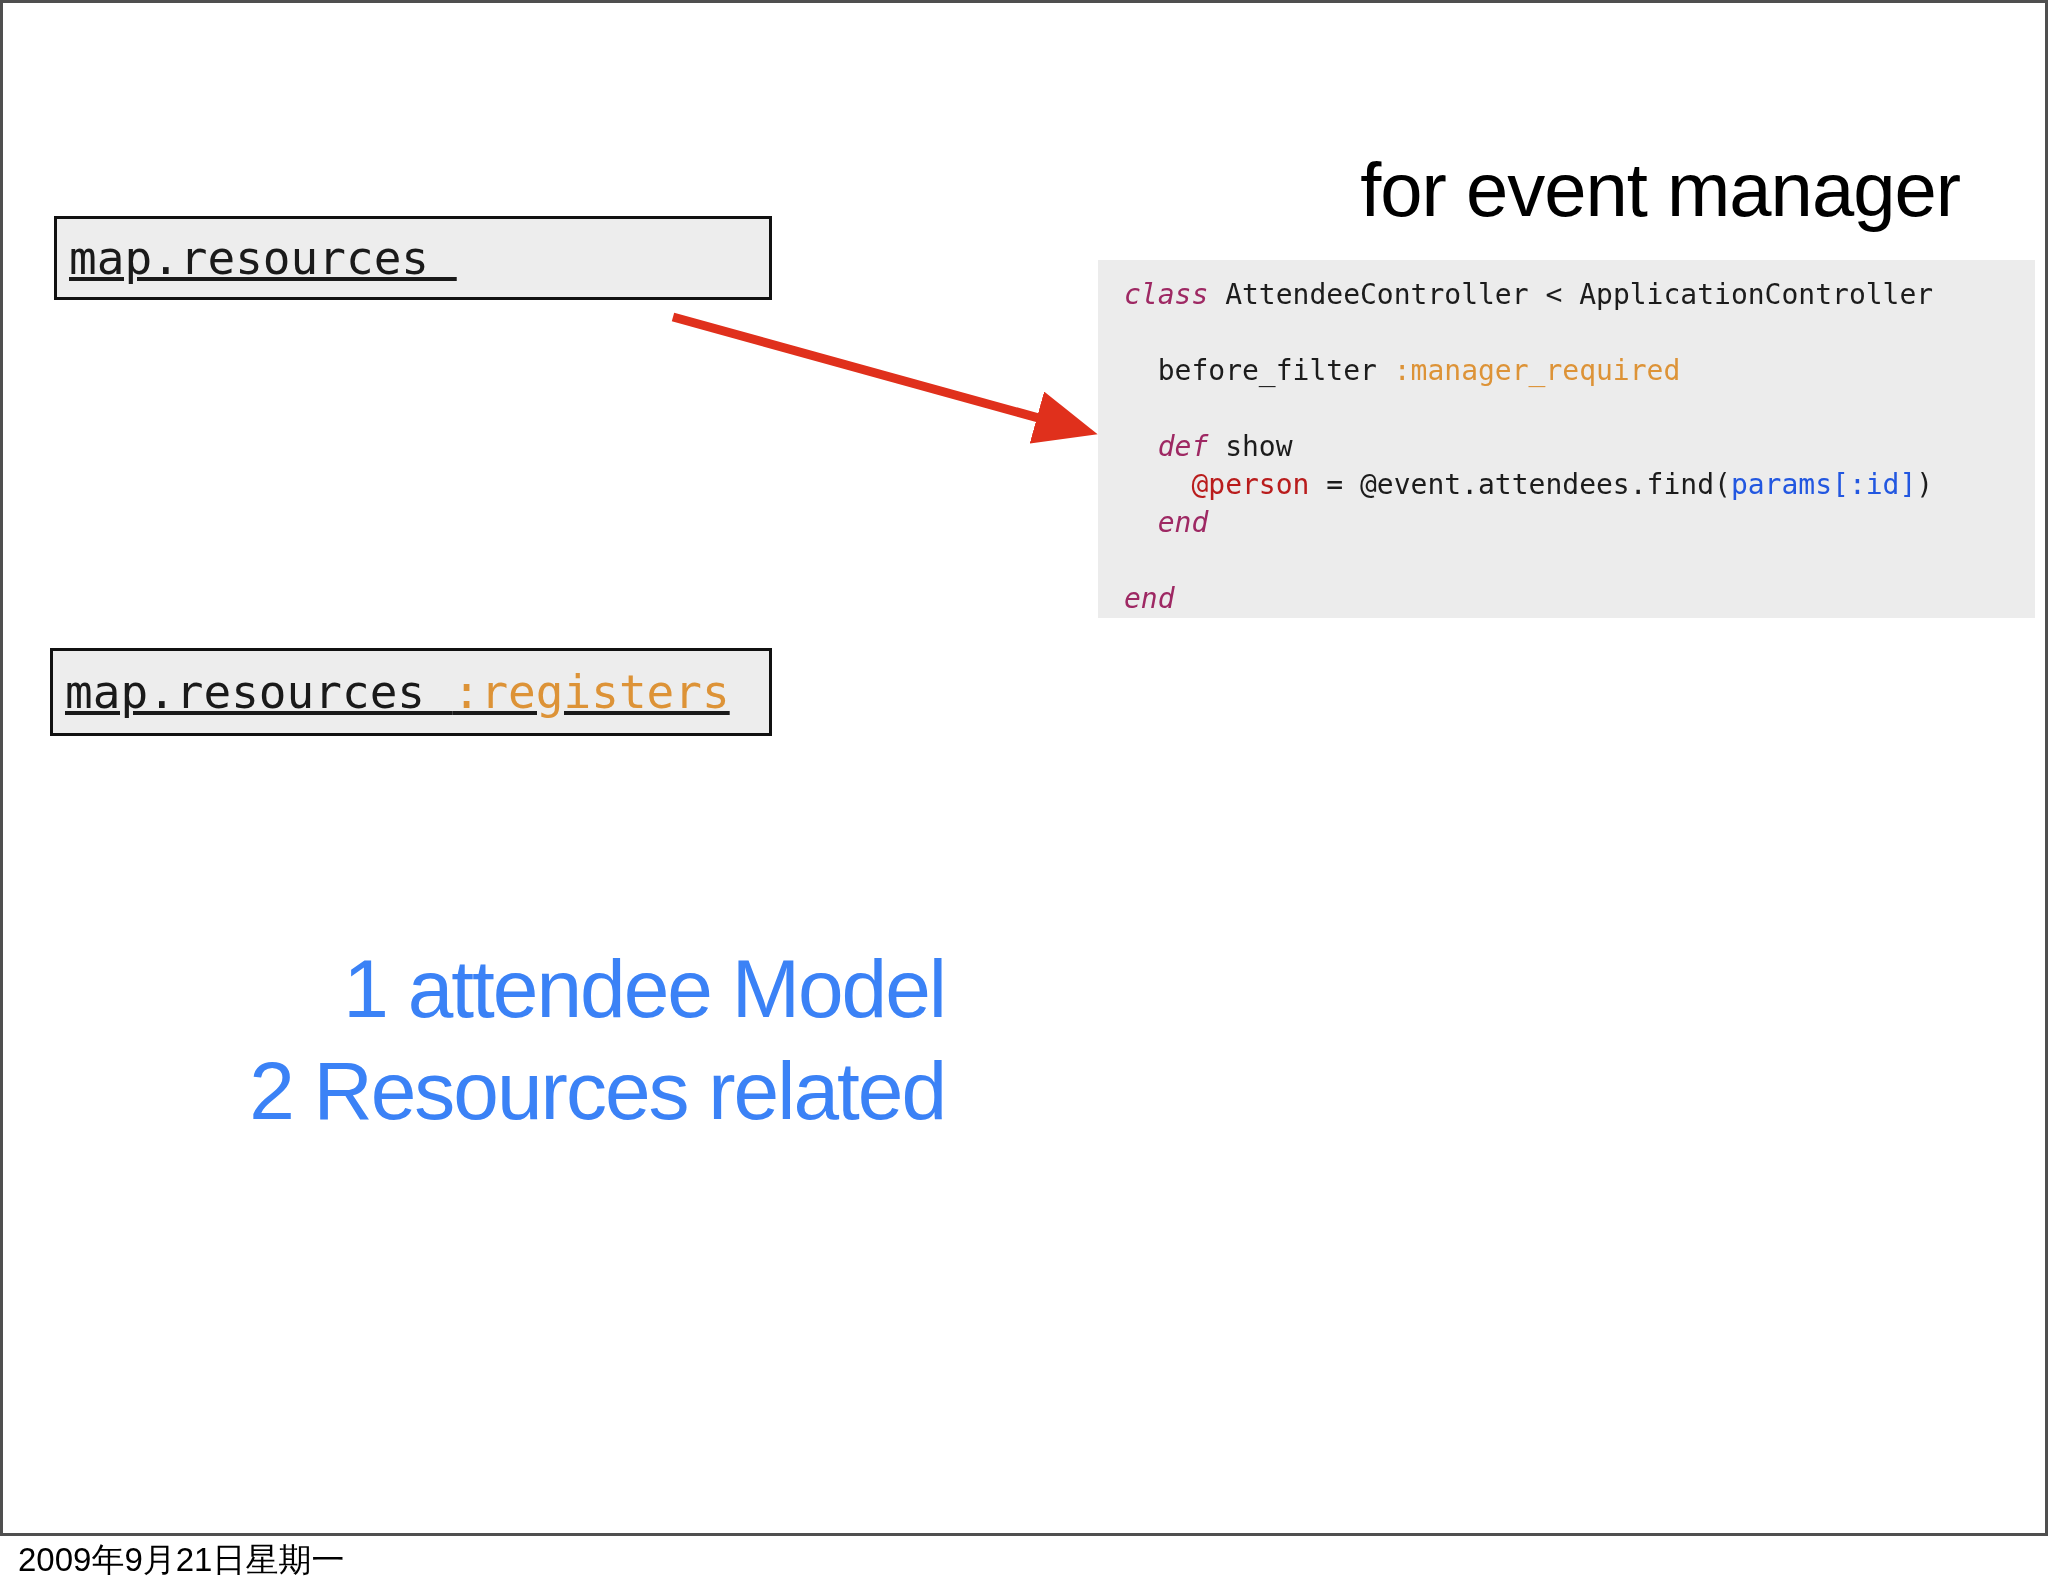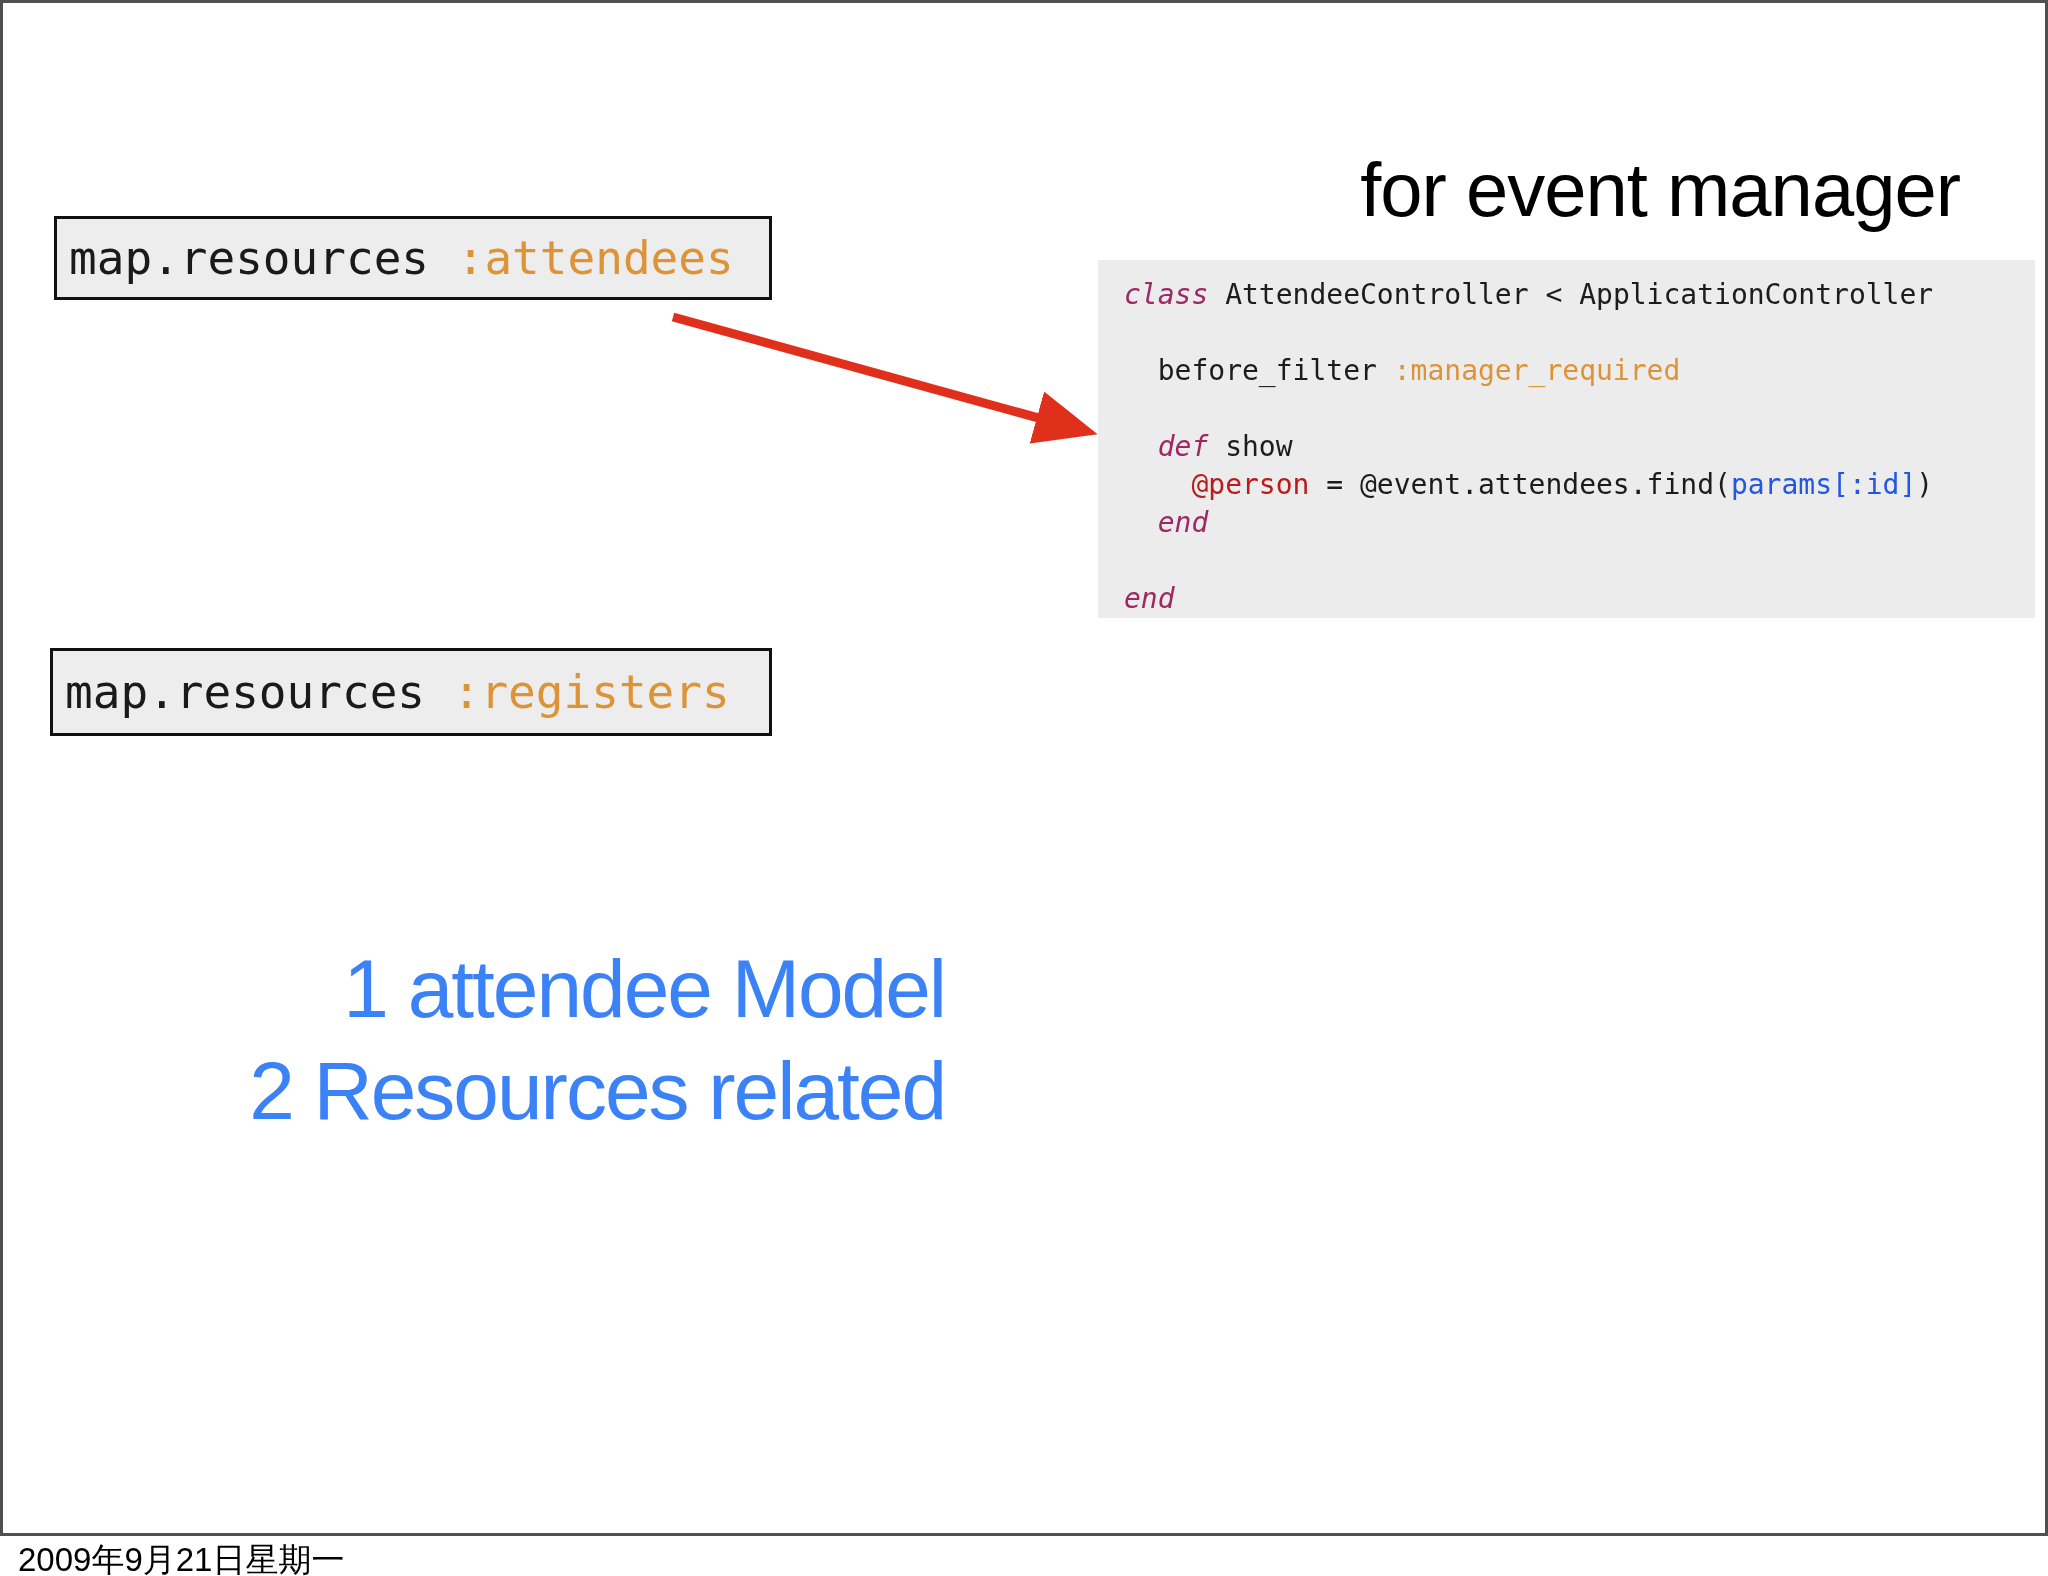--- a/index.html
+++ b/index.html
@@ -24,20 +24,21 @@
     box-sizing: border-box;
     background: #ededed;
     border: 3px solid #111111;
     display: flex;
     align-items: center;
     padding-left: 12px;
     font-family: "DejaVu Sans Mono", monospace;
     font-size: 46px;
     color: #1a1a1a;
     white-space: pre;
+    text-decoration: underline;
   }
   #route-box-attendees { left: 54px; top: 216px; width: 718px; height: 84px; }
   #route-box-registers { left: 50px; top: 648px; width: 722px; height: 88px; }
   .sym { color: #dd9337; }
   .slide-title {
     position: absolute;
     left: 1100px; top: 146px; width: 860px;
     text-align: right;
     font-size: 76px;
     letter-spacing: -1px;
@@ -90,21 +91,21 @@
   }
 </style>
 </head>
 <body>
 
 <div id="stage">
 
   <div class="frame"></div>
 
   <div class="route-box" id="route-box-attendees">
-    <span>map.resources </span><span class="sym">:attendees</span>
+    <span>map.resources </span>
   </div>
 
   <div class="slide-title">for event manager</div>
 
   <div class="code-block">
     <div class="code-line"><span class="kw">class</span><span> AttendeeController &lt; ApplicationController</span></div>
     <div class="code-line"></div>
     <div class="code-line"><span>  before_filter </span><span class="csym">:manager_required</span></div>
     <div class="code-line"></div>
     <div class="code-line"><span class="kw">  def</span><span> show</span></div>

